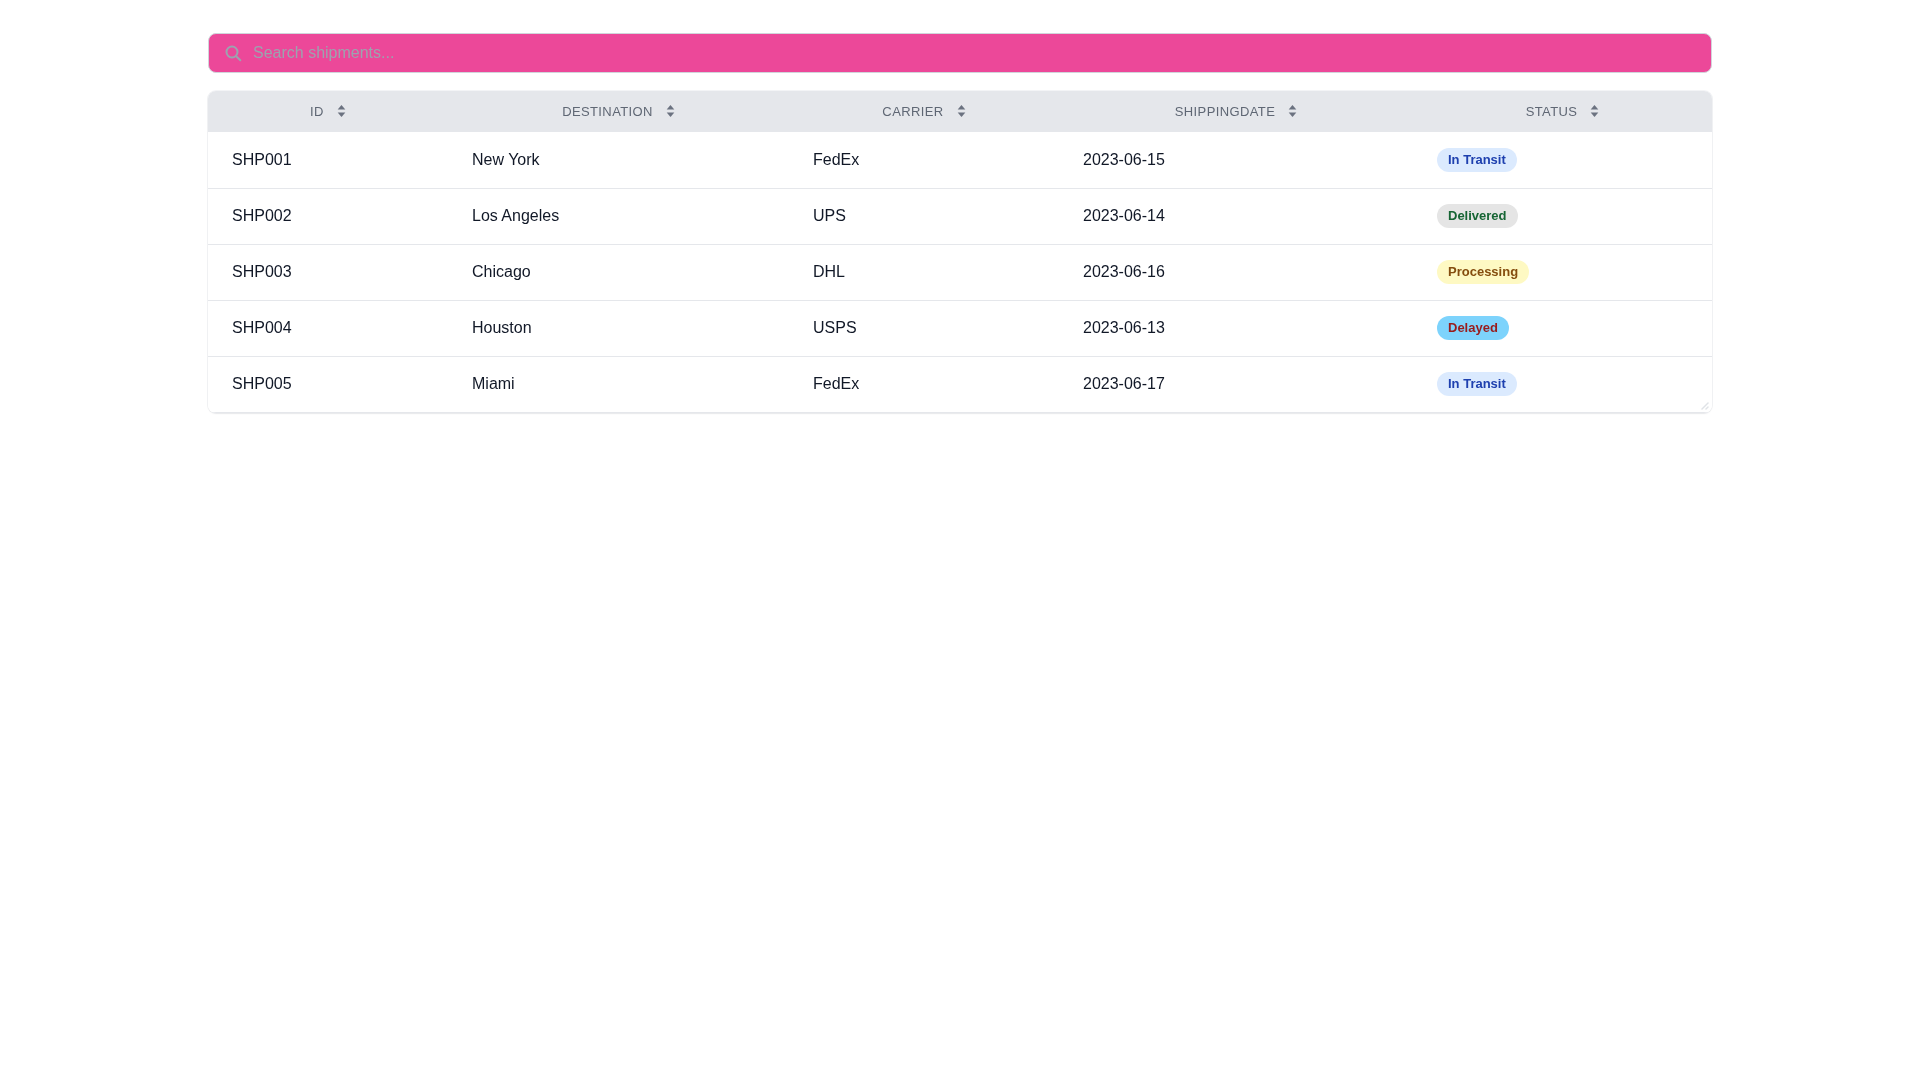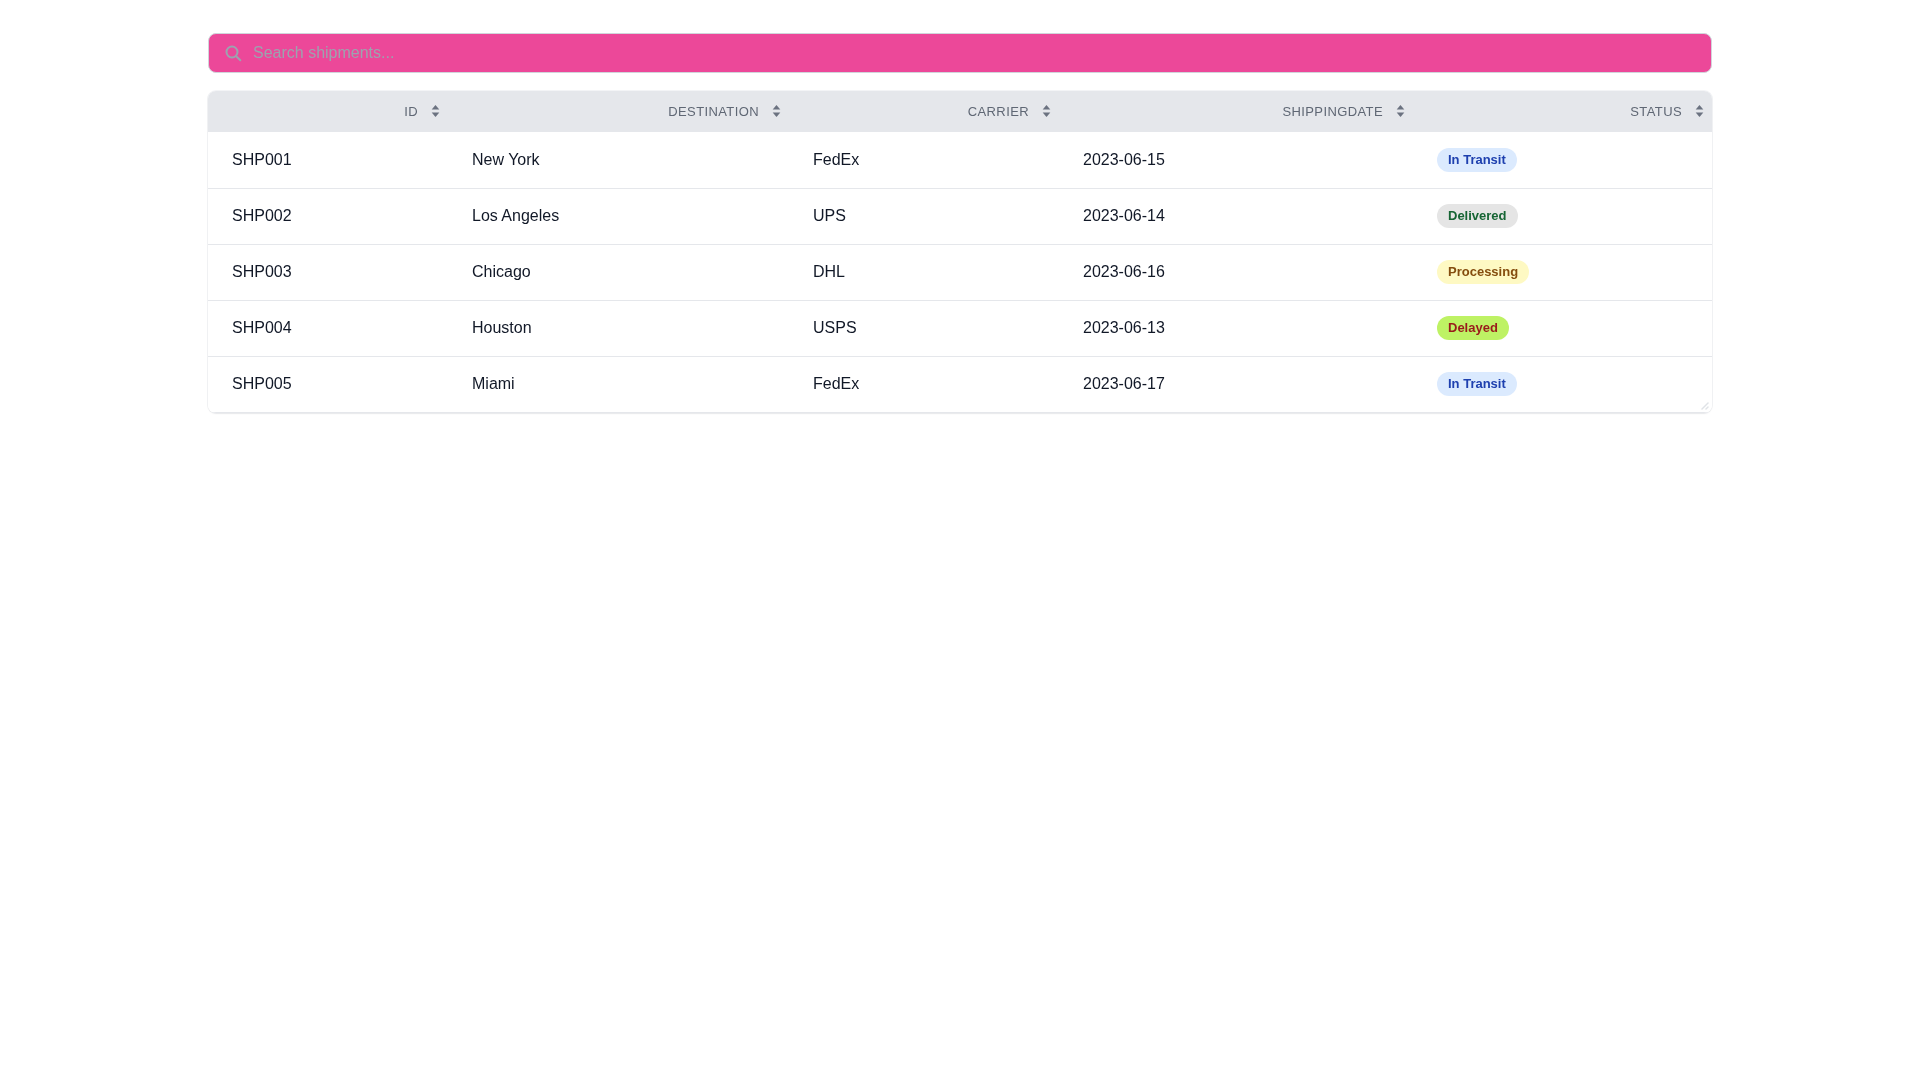--- a/index.html
+++ b/index.html
@@ -45,21 +45,21 @@
     width: 100%;
     border-collapse: collapse;
     table-layout: fixed;
   }
   thead th {
     background: var(--th-bg, #e5e7eb);
     color: var(--th-fg, #5f6774);
     font-size: 13px;
     font-weight: 500;
     letter-spacing: 0.03em;
-    text-align: right;
+    text-align: center;
     padding: 13px 8px;
     white-space: nowrap;
     cursor: pointer;
     user-select: none;
   }
   .sort-icon { margin-left: 9px; vertical-align: -1px; color: #6b7280; }
   tbody td {
     padding: 0 24px;
     height: 56px;
     font-size: 16px;
@@ -179,21 +179,21 @@
       <span class="badge" style="background: rgb(254, 249, 195); color: rgb(133, 77, 14);">Processing</span>
     </td>
   </tr>
 
   <tr>
     <td>SHP004</td>
     <td>Houston</td>
     <td>USPS</td>
     <td>2023-06-13</td>
     <td>
-      <span class="badge" style="background: #bef264; color: rgb(153, 27, 27);">Delayed</span>
+      <span class="badge" style="background: #7dd3fc; color: rgb(153, 27, 27);">Delayed</span>
     </td>
   </tr>
 
   <tr>
     <td>SHP005</td>
     <td>Miami</td>
     <td>FedEx</td>
     <td>2023-06-17</td>
     <td>
       <span class="badge" style="background: rgb(219, 234, 254); color: rgb(30, 64, 175);">In Transit</span>

